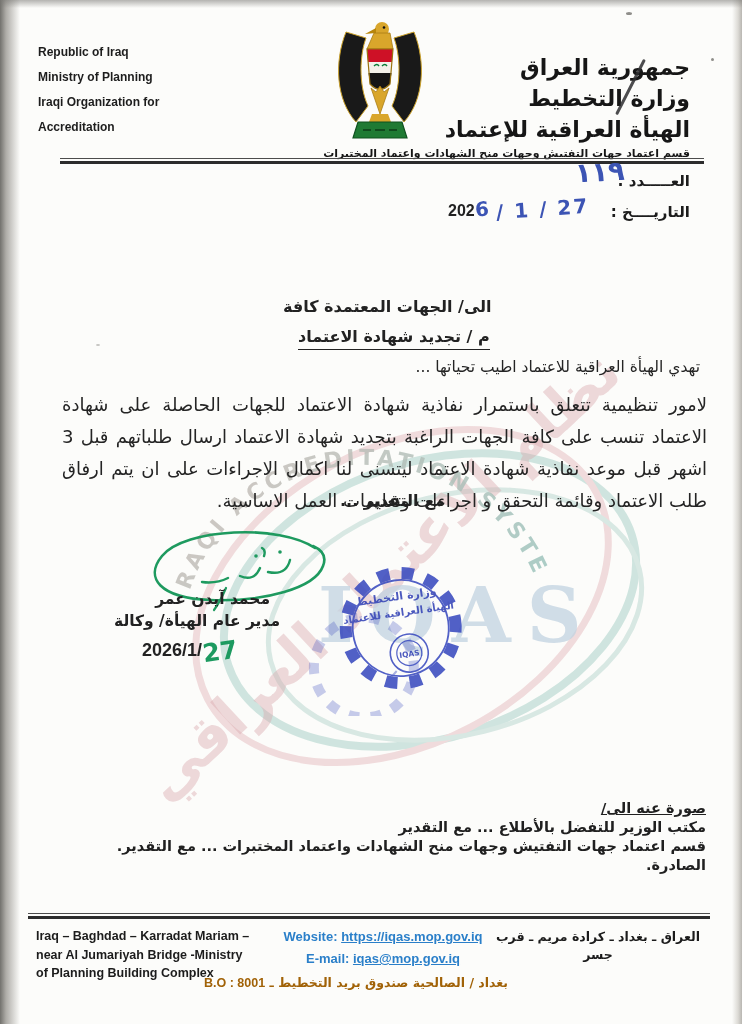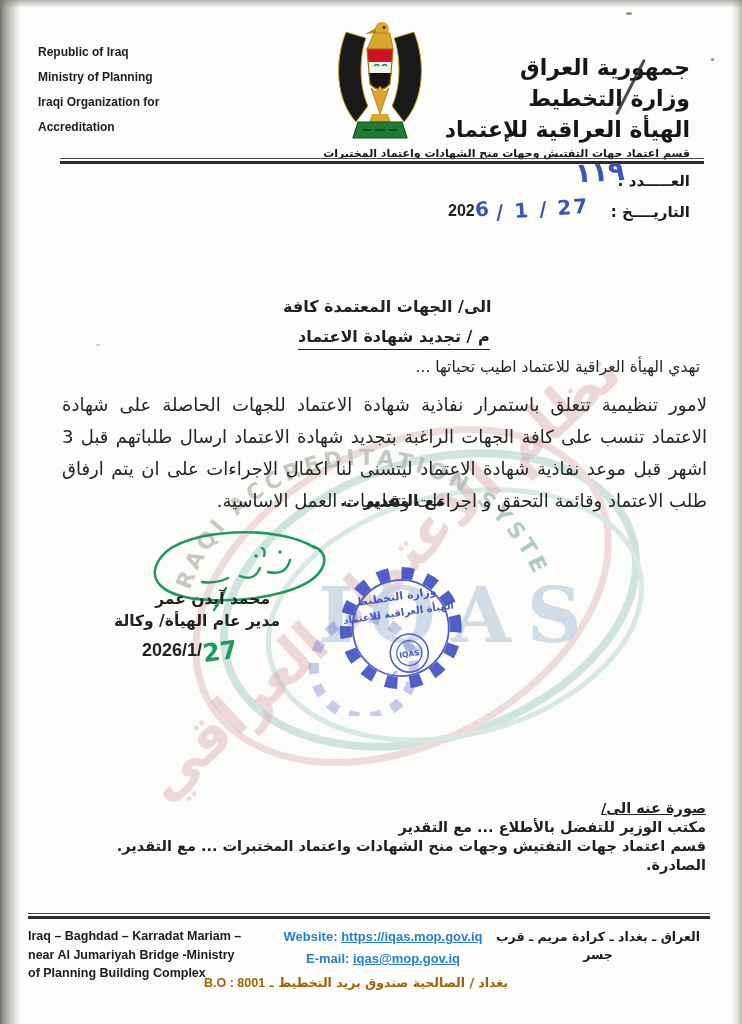--- a/index.html
+++ b/index.html
@@ -56,21 +56,21 @@
   .hand-green{color:#1d9a60;font-size:25px;font-weight:bold;display:inline-block;transform:rotate(-8deg) translateY(4px);}
 
   .stamp{position:absolute;left:303px;top:548px;}
 
   
   .copies{position:absolute;right:36px;top:799px;direction:rtl;text-align:right;
     font-weight:bold;font-size:14.5px;line-height:19px;color:#202020;}
   .copies .head{text-decoration:underline;}
 
   
-  .ft-en{position:absolute;left:28px;top:927px;width:220px;
+  .ft-en{position:absolute;left:36px;top:927px;width:220px;
     font-family:"Liberation Sans",sans-serif;font-weight:bold;font-size:12.5px;line-height:18.5px;color:#1c1c1c;}
   .ft-center{position:absolute;left:258px;top:929px;width:250px;text-align:center;
     font-family:"Liberation Sans",sans-serif;font-weight:bold;}
   .ft-center .web{color:#2a7fc9;font-size:13px;margin-bottom:7px;}
   .ft-center a.url{color:#2a7fc9;text-decoration:underline;cursor:pointer;}
   .pobox{direction:rtl;color:#a16207;font-size:12.5px;margin-top:9px;font-family:"DejaVu Sans",sans-serif;white-space:nowrap;}
   .ft-ar{position:absolute;right:30px;top:928px;width:228px;text-align:center;direction:rtl;
     font-weight:bold;font-size:12.5px;line-height:17.5px;color:#1c1c1c;}
 </style>
 </head>

